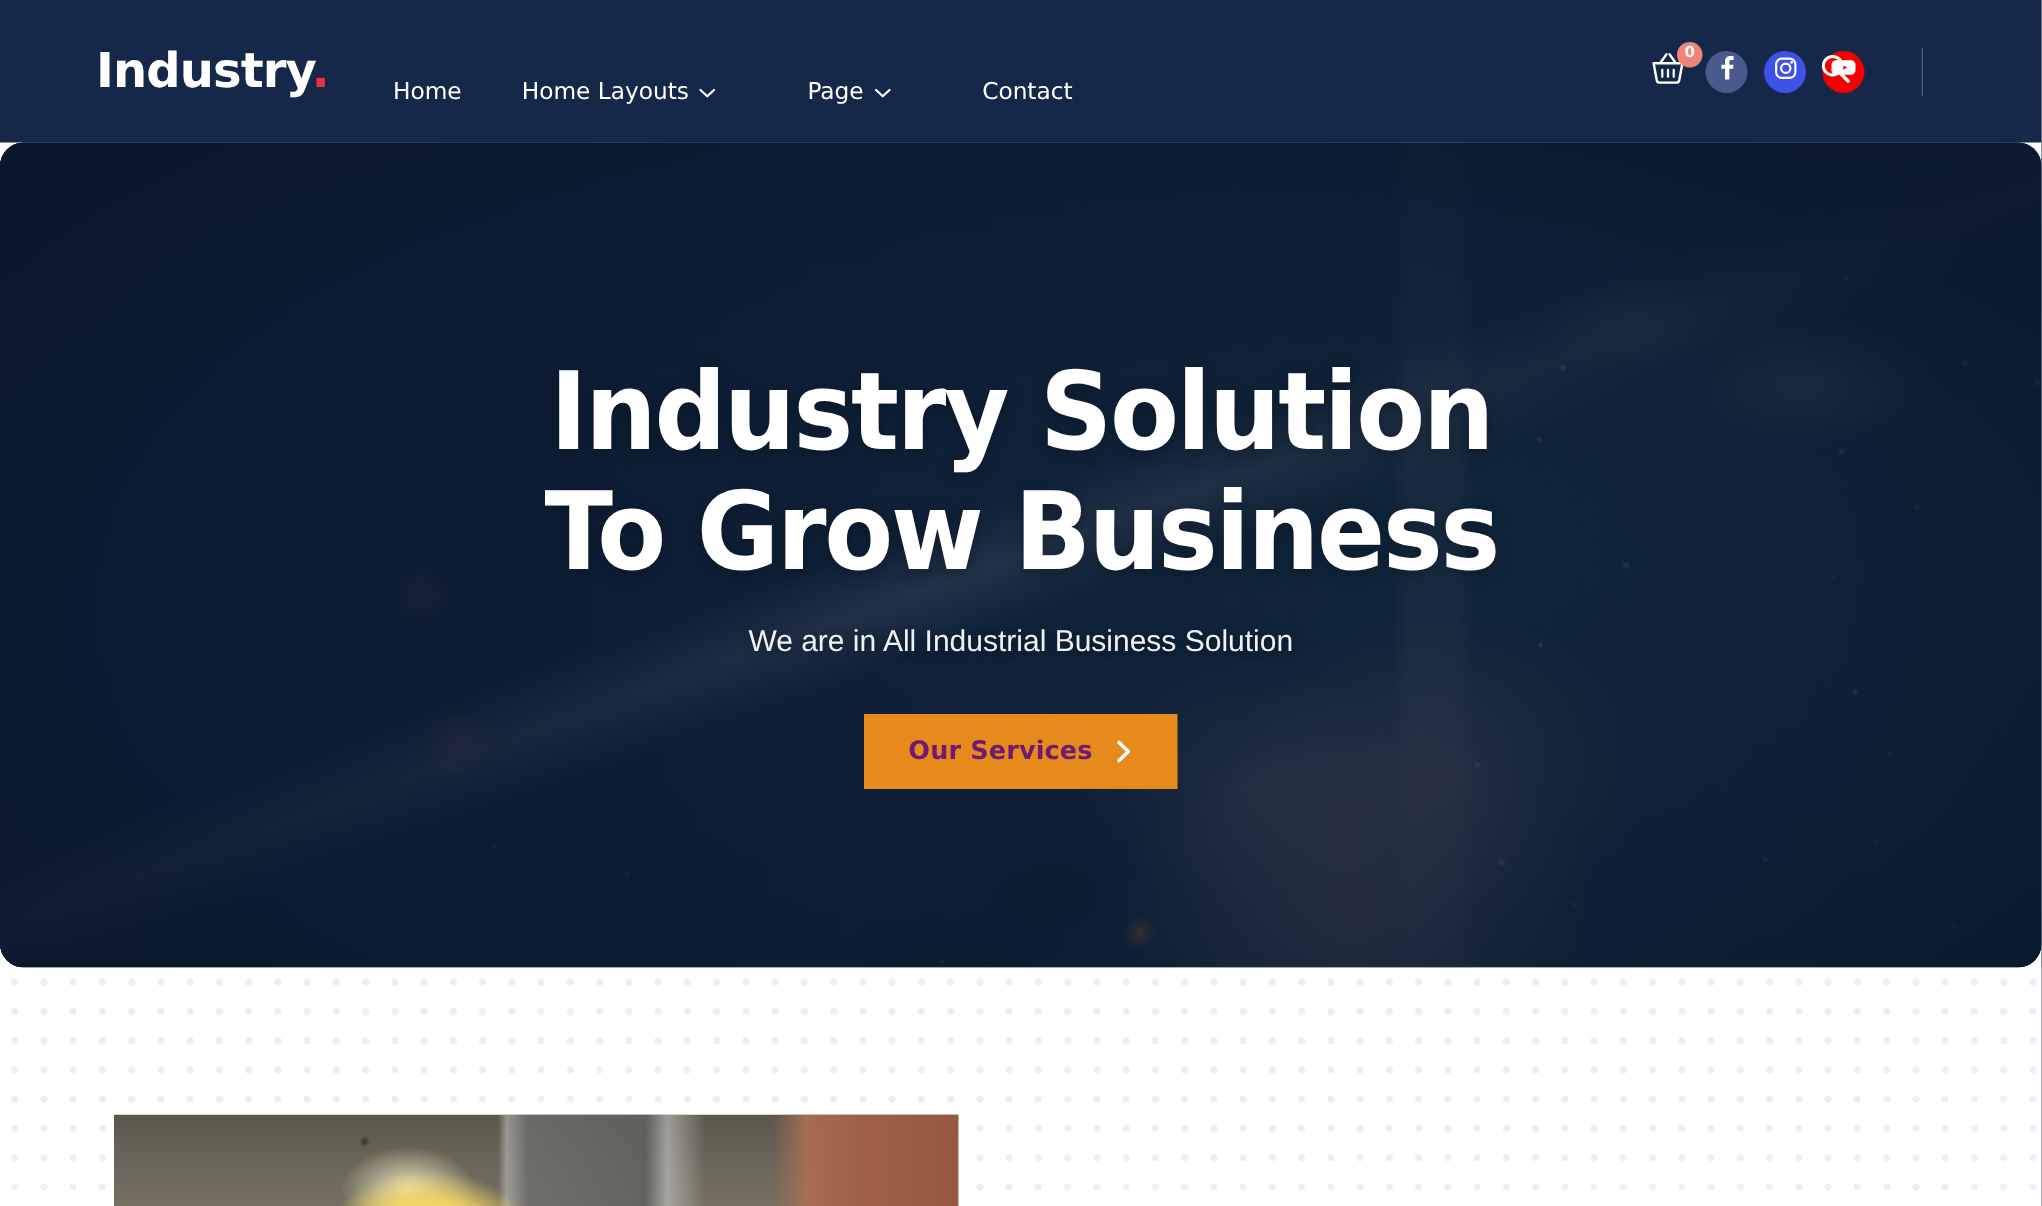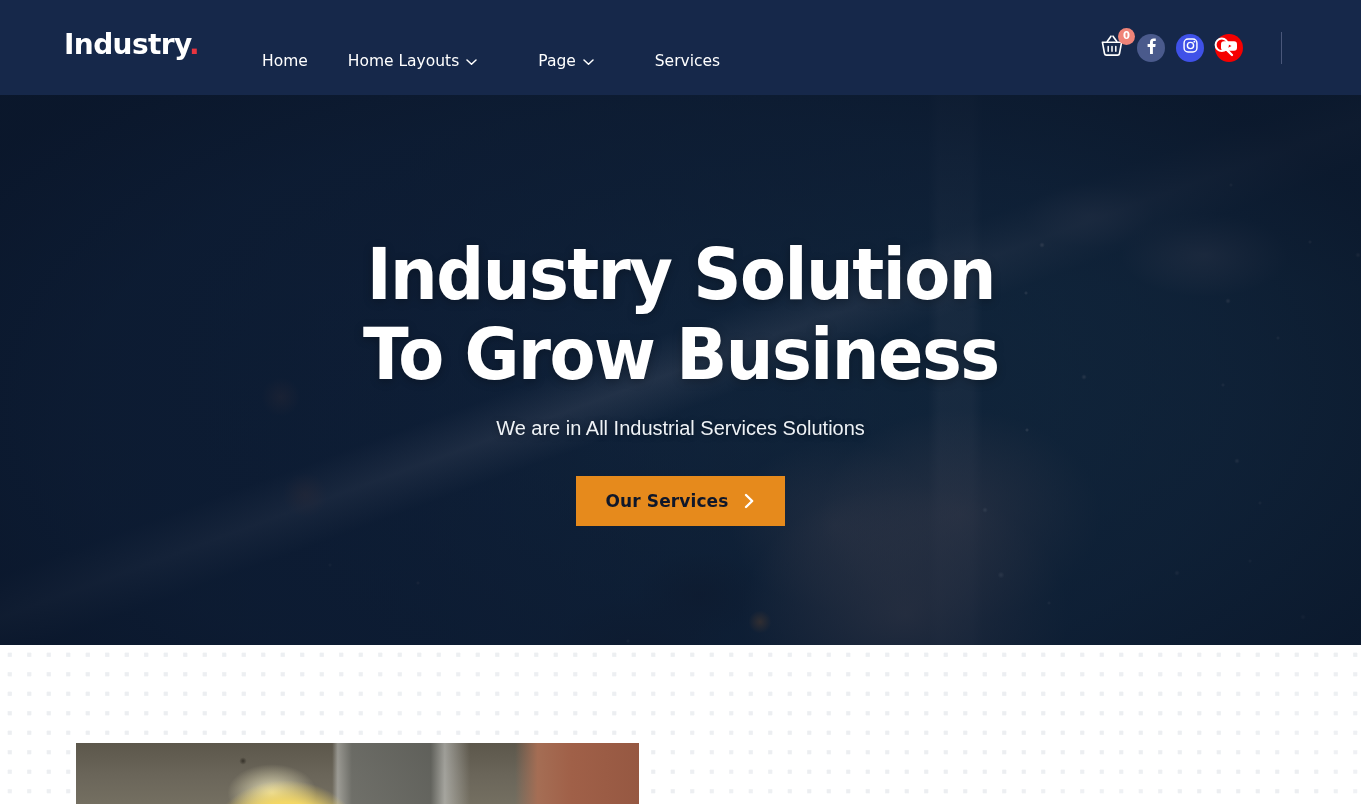--- a/index.html
+++ b/index.html
@@ -17,21 +17,21 @@
     height:95px;
     background:#16284a;
     display:flex;
     align-items:center;
     z-index:20;
   }
   .logo{
     position:absolute;
     left:64px;
     top:31px;
-    font-size:28px;
+    font-size:32px;
     font-weight:bold;
     color:#ffffff;
     letter-spacing:-0.6px;
     line-height:1;
     white-space:nowrap;
     font-family:"DejaVu Sans", sans-serif;
   }
   .logo .dot{ color:#e8343f; }
 
   .main-nav{
@@ -123,20 +123,21 @@
     cursor:pointer;
   }
 
   
   .hero{
     position:relative;
     width:1361px;
     height:550px;
     overflow:hidden;
     background:#142440;
+    border-radius:16px;
   }
   .hero-photo{
     position:absolute;
     inset:0;
     background:
       
       radial-gradient(circle 4px at 1042px 150px, rgba(255,255,255,.85), rgba(255,255,255,0) 70%),
       radial-gradient(circle 3px at 1231px 90px, rgba(255,255,255,.8), rgba(255,255,255,0) 70%),
       radial-gradient(circle 3px at 1310px 147px, rgba(255,255,255,.75), rgba(255,255,255,0) 70%),
       radial-gradient(circle 4px at 1358px 160px, rgba(255,255,255,.7), rgba(255,255,255,0) 70%),
@@ -212,21 +213,21 @@
     color:#eef2f6;
     font-size:20px;
     line-height:1.2;
     text-align:center;
     font-weight:400;
     text-shadow:0 1px 6px rgba(0,0,0,.35);
   }
   .hero-cta{
     margin-top:36px;
     background:#e68a1c;
-    color:#0f172a;
+    color:#701a75;
     border:none;
     height:50px;
     padding:0 30px;
     display:flex;
     align-items:center;
     gap:16px;
     font-size:17px;
     font-weight:bold;
     font-family:"DejaVu Sans", sans-serif;
     cursor:pointer;
@@ -346,21 +347,21 @@
     <div class="nav-item">
       <span>Page</span>
       <span class="caret">
         <svg width="11" height="7" viewBox="0 0 11 7">
             <path d="M1 1l4.5 4.2L10 1" fill="none" stroke="#ffffff" stroke-width="1.5" stroke-linecap="round" stroke-linejoin="round"></path>
           </svg>
       </span>
     </div>
 
     <div class="nav-item no-caret">
-      <span>Services</span>
+      <span>Contact</span>
     </div>
 
   </nav>
 
   <div class="header-actions">
 
     <div class="cart-btn">
       <span>
         <svg width="24" height="23" viewBox="0 0 24 23">
           <path d="M7.2 7.5L11 2.2M16.8 7.5L13 2.2" fill="none" stroke="#ffffff" stroke-width="1.6" stroke-linecap="round"></path>
@@ -416,21 +417,21 @@
 <section class="hero">
   <div class="hero-photo"></div>
   <div class="hero-vignette"></div>
 
   <div class="hero-content">
     <h1 class="hero-title">
       <span>Industry Solution</span><br>
       <span>To Grow Business</span>
     </h1>
 
-    <p class="hero-sub">We are in All Industrial Services Solutions</p>
+    <p class="hero-sub">We are in All Industrial Business Solution</p>
 
     <button class="hero-cta">
       <span>Our Services</span>
       <span class="chev">
         <svg width="11" height="16" viewBox="0 0 11 16">
             <path d="M2 2l6.2 6-6.2 6" fill="none" stroke="#ffffff" stroke-width="2.4" stroke-linecap="round" stroke-linejoin="round"></path>
           </svg>
       </span>
     </button>
   </div>

